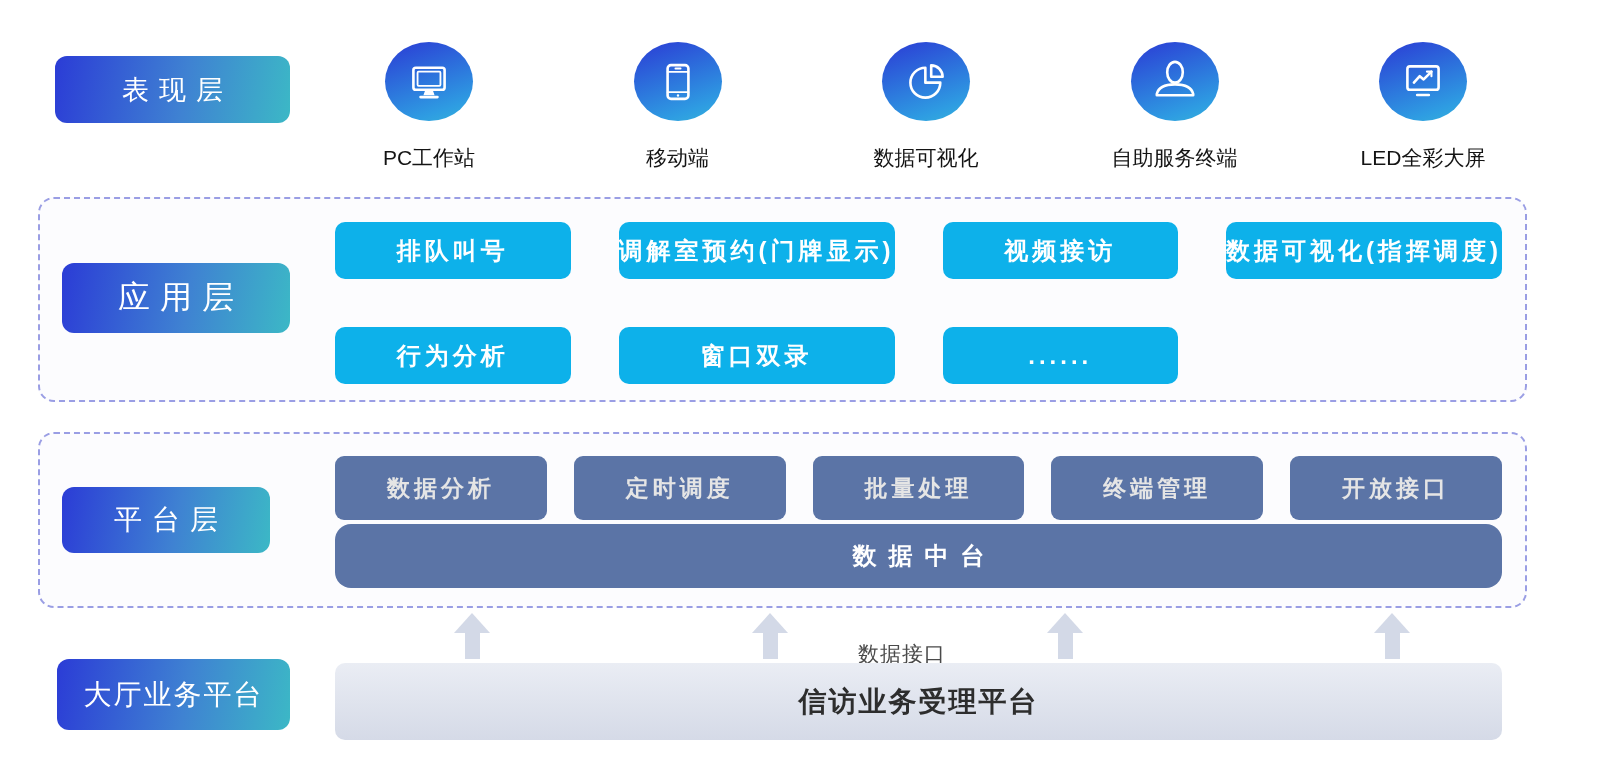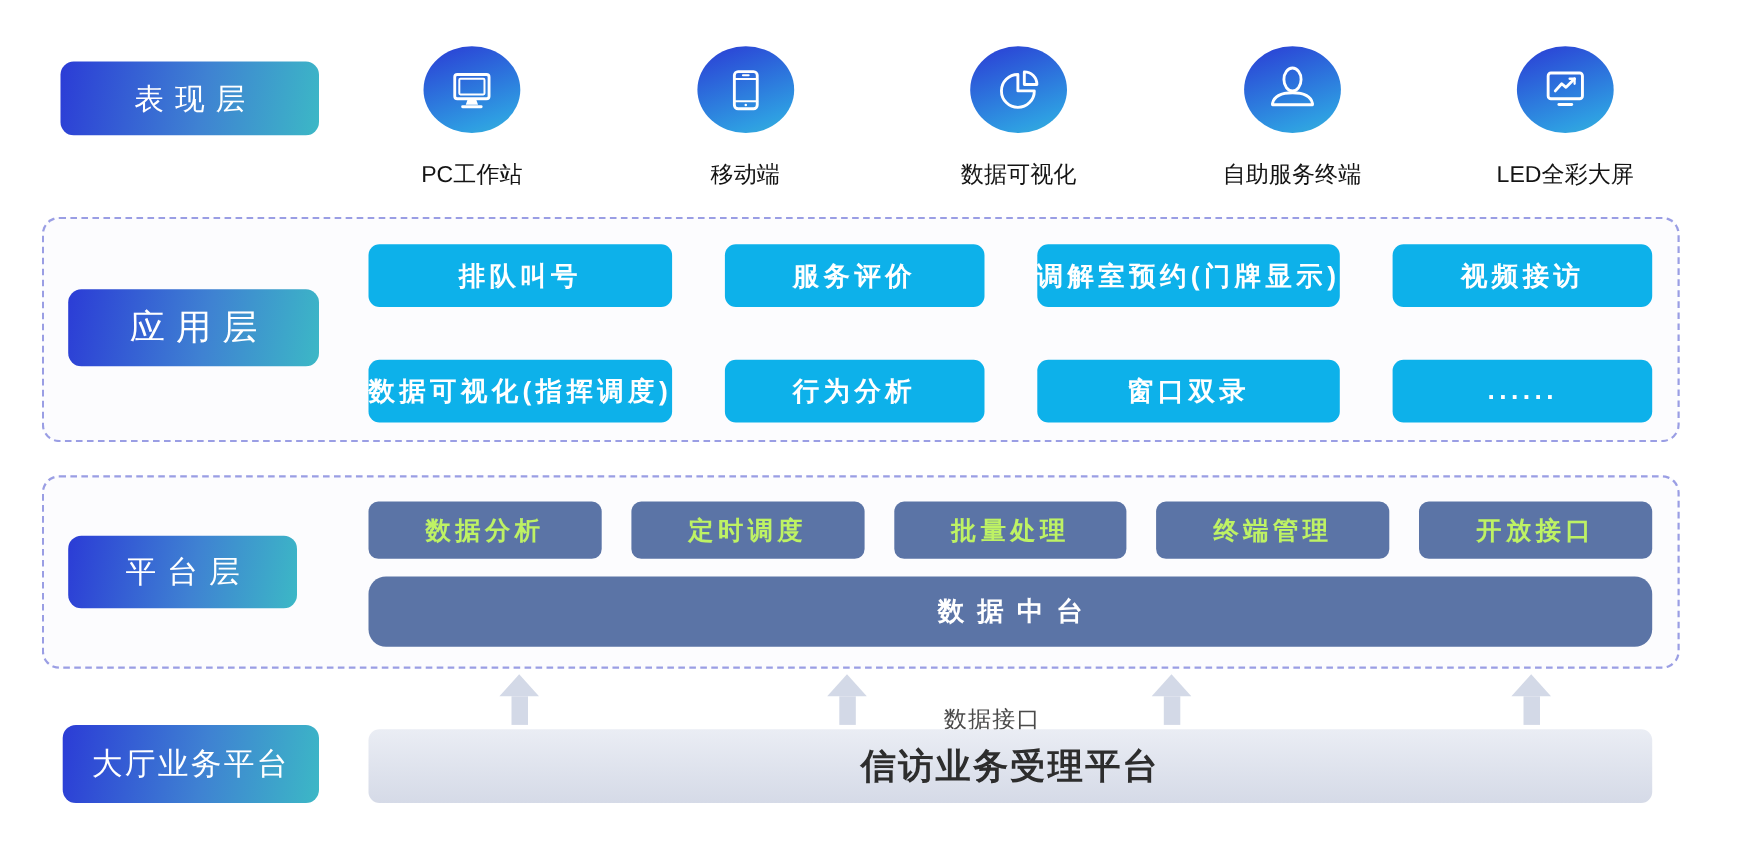--- a/index.html
+++ b/index.html
@@ -34,40 +34,40 @@
   
   .app-grid { position:absolute; left:335px; top:222px; width:1167px;
     display:grid; grid-template-columns:repeat(4,1fr); column-gap:19px; row-gap:27px;gap:48px; }
   .app-btn { height:57px; background:#0db1ea; border-radius:10px; color:#ffffff;
     display:flex; align-items:center; justify-content:center;
     font-size:24px; font-weight:700; letter-spacing:4px; white-space:nowrap; }
 
   
   .plat-grid { position:absolute; left:335px; top:456px; width:1167px;
     display:grid; grid-template-columns:repeat(5,1fr); column-gap:27px; }
-  .plat-btn { height:52px; background:#5b74a6; border-radius:9px; color:#bef264;
+  .plat-btn { height:64px; background:#5b74a6; border-radius:9px; color:#e5e5e5;
     display:flex; align-items:center; justify-content:center;
     font-size:23px; font-weight:700; letter-spacing:4px; white-space:nowrap; }
   .data-bar { position:absolute; left:335px; top:524px; width:1167px; height:64px;
     background:#5b74a6; border-radius:16px; color:#ffffff; display:flex; align-items:center;
     justify-content:center; font-size:24px; font-weight:700; letter-spacing:12px; padding-left:12px; }
 
   
   .up-arrow { position:absolute; width:36px; height:46px; top:613px; }
   .up-arrow .head { width:0; height:0; border-left:18px solid transparent;
     border-right:18px solid transparent; border-bottom:20px solid #d3d9e7; }
   .up-arrow .stem { width:15px; height:26px; background:#d3d9e7; margin:0 auto; }
   .arrow-1 { left:454px; } .arrow-2 { left:752px; } .arrow-3 { left:1047px; } .arrow-4 { left:1374px; }
 
   .data-if-label { position:absolute; left:858px; top:640px; font-size:21px; color:#4a4a4a; letter-spacing:1px; }
 
-  .gray-bar { position:absolute; left:335px; top:663px; width:1167px; height:67px;
+  .gray-bar { position:absolute; left:335px; top:663px; width:1167px; height:77px;
     border-radius:10px; background:linear-gradient(180deg,#eaedf4 0%,#d5dae7 100%);
     display:flex; align-items:center; justify-content:center;
-    font-size:32px; font-weight:700; color:#2d2d2d; letter-spacing:2px;font-family:Liberation Serif, serif; }
+    font-size:28px; font-weight:700; color:#2d2d2d; letter-spacing:2px;font-family:Liberation Serif, serif; }
 
   svg { stroke:#ffffff; fill:none; stroke-width:2; stroke-linecap:round; stroke-linejoin:round; }
 </style>
 </head>
 <body>
 
 <div class="stage">
 
   <div class="pill pill-presentation">表现层</div>
 
@@ -131,21 +131,20 @@
       <div class="term-label">LED全彩大屏</div>
     </div>
 
   </div>
 
   <div class="dashed-box app-box"></div>
   <div class="pill pill-application">应用层</div>
 
   <div class="app-grid">
     <div class="app-btn">排队叫号</div>
-    <div class="app-btn">服务评价</div>
     <div class="app-btn">调解室预约(门牌显示)</div>
     <div class="app-btn">视频接访</div>
     <div class="app-btn">数据可视化(指挥调度)</div>
     <div class="app-btn">行为分析</div>
     <div class="app-btn">窗口双录</div>
     <div class="app-btn">......</div>
   </div>
 
   <div class="dashed-box plat-box"></div>
   <div class="pill pill-platform">平台层</div>

